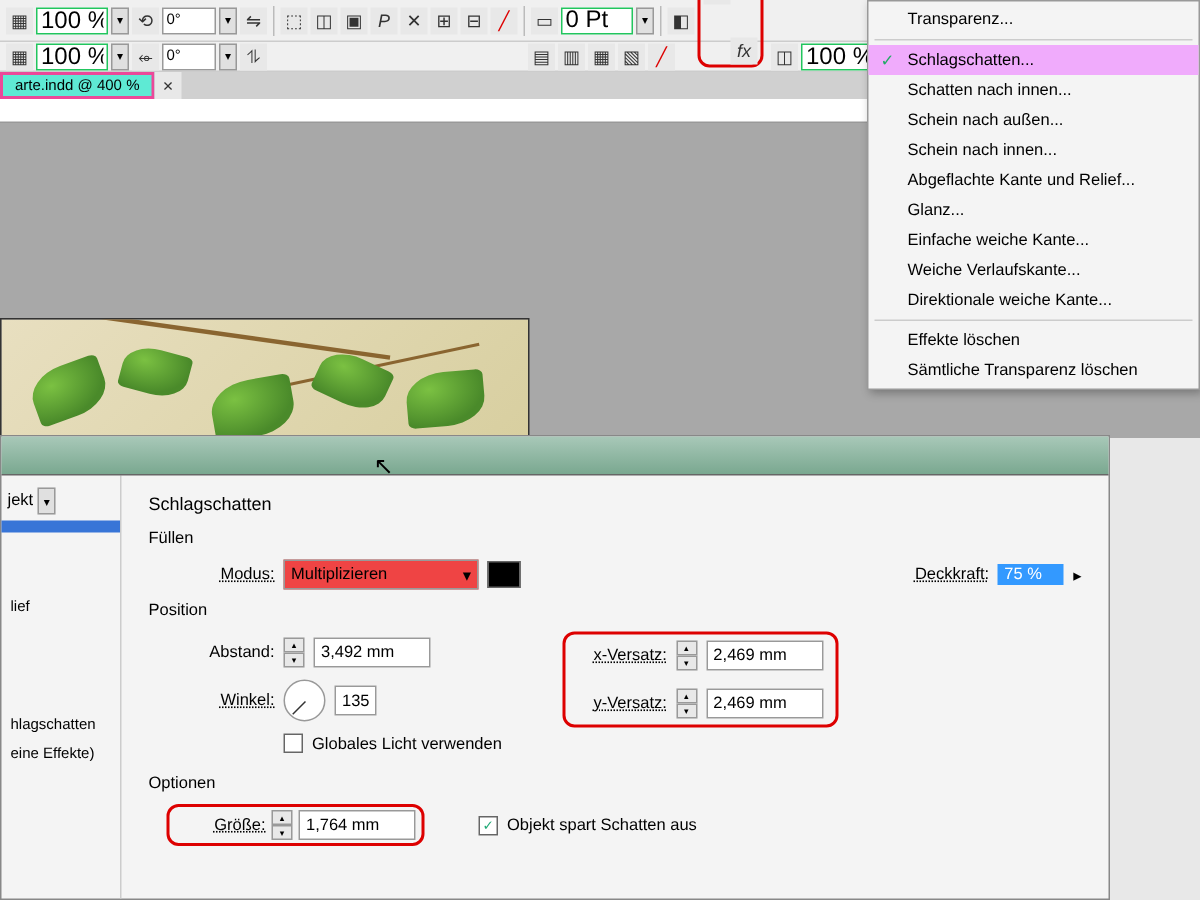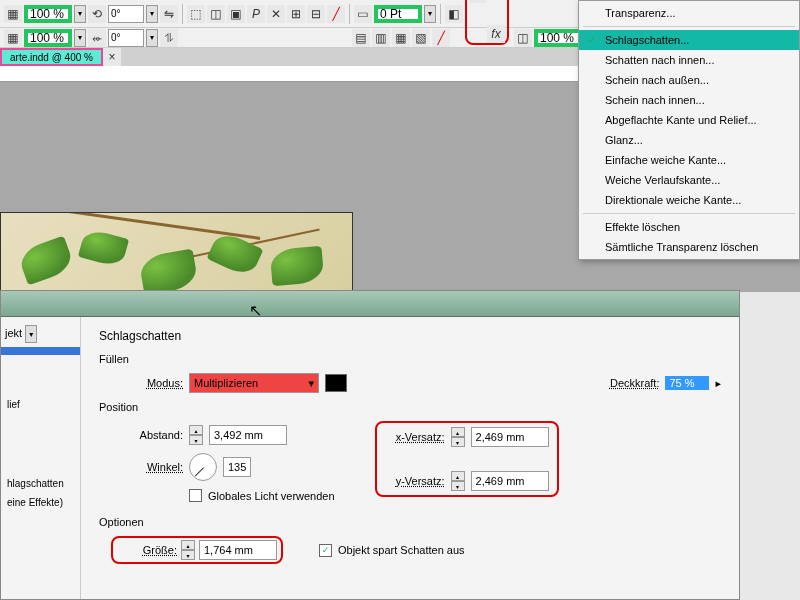--- a/index.html
+++ b/index.html
@@ -1,20 +1,20 @@
 <!DOCTYPE html>
 <html><head>
 <meta charset="utf-8">
 <style>
 * { box-sizing: border-box; margin: 0; padding: 0; font-family: "Segoe UI", Tahoma, sans-serif; font-size: 11px; }
 body { background: #e8e8e8; width: 800px; height: 600px; overflow: hidden; position: relative; }
 
 .toolbar { background: #f0f0f0; height: 28px; display: flex; align-items: center; padding: 0 4px; gap: 2px; border-bottom: 1px solid #ccc; }
 .toolbar-row2 { background: #f0f0f0; height: 20px; display: flex; align-items: center; padding: 0 4px; gap: 2px; border-bottom: 1px solid #ccc; }
-.tb-input { width: 48px; height: 18px; background: #fff; border: 4px solid #22c55e; padding: 0 2px; font-size: 12px; }
+.tb-input { width: 48px; height: 18px; background: #fff; border: 1px solid #22c55e; padding: 0 2px; font-size: 16px; }
 .tb-dropdown { width: 12px; height: 18px; background: #e0e0e0; border: 1px solid #999; display: flex; align-items: center; justify-content: center; font-size: 8px; }
 .tb-icon { width: 18px; height: 18px; display: inline-flex; align-items: center; justify-content: center; background: #e8e8e8; border: 1px solid transparent; font-size: 12px; color: #333; }
 .tb-sep { width: 1px; height: 20px; background: #bbb; margin: 0 2px; }
 .tb-deg { width: 36px; height: 18px; background: #fff; border: 1px solid #999; padding: 0 2px; font-size: 10px; }
 .fx-highlight { border: 2px solid #d00; border-radius: 8px; padding: 0 2px; display: flex; }
 
 .doc-tab { background: #5eead4; padding: 2px 8px; height: 18px; display: inline-flex; align-items: center; border: 2px solid #ec4899; font-size: 10px; }
 .ruler { background: #fff; height: 16px; position: relative; border-bottom: 1px solid #999; font-size: 8px; color: #555; }
 .ruler span { position: absolute; top: 17px; }
 .canvas-area { background: #a8a8a8; height: 210px; position: relative; }
@@ -44,21 +44,21 @@
 .red-box { border: 2px solid #d00; border-radius: 8px; padding: 2px 4px; display: inline-flex; align-items: center; gap: 4px; }
 .angle-widget { width: 28px; height: 28px; border: 1px solid #999; border-radius: 50%; position: relative; background: #fff; }
 .angle-line { position: absolute; width: 12px; height: 1px; background: #333; left: 14px; top: 14px; transform-origin: 0 0; transform: rotate(135deg); }
 .checkbox { width: 13px; height: 13px; border: 1px solid #666; background: #fff; display: inline-flex; align-items: center; justify-content: center; font-size: 9px; color: #2a7; }
 .pos-columns { display: flex; gap: 40px; }
 .cursor { position: absolute; font-size: 16px; color: #000; pointer-events: none; }
 
 .context-menu { position: absolute; right: 0; top: 0; width: 222px; background: #f4f4f4; border: 1px solid #999; box-shadow: 2px 2px 6px rgba(0,0,0,0.3); padding: 2px 0; z-index: 100; }
 .cm-item { padding: 4px 10px 4px 26px; font-size: 11px; cursor: default; position: relative; }
 .cm-item.checked::before { content: "✓"; position: absolute; left: 8px; color: #2a6; }
-.cm-item.hl { background: #14b8a6; }
+.cm-item.hl { background: #f0abfc; }
 .cm-sep { height: 1px; background: #ccc; margin: 3px 4px; }
 </style>
 </head>
 <body>
 
 <div class="toolbar">
   <span class="tb-icon">▦</span>
   <input class="tb-input" value="100 %" style="">
   <span class="tb-dropdown">▾</span>
   <span class="tb-icon">⟲</span>
@@ -202,21 +202,21 @@
               </div>
             <input class="dlg-input" style="width: 28px;" value="135°">
           </div>
           <div class="dlg-row">
             <span style="width:60px"></span>
             <span class="checkbox"></span>
             <span>Globales Licht verwenden</span>
           </div>
         </div>
         <div>
-          <div class="red-box" style="flex-direction:column;align-items:flex-start;gap:24px;padding:4px 8px;">
+          <div class="red-box" style="flex-direction:column;align-items:flex-start;gap:12px;padding:4px 8px;">
             <div style="display:flex;align-items:center;gap:6px;">
               <span class="dlg-label">x-Versatz:</span>
               <div class="dlg-spinner">
                   <div class="dlg-spin-btn">▴</div>
                   <div class="dlg-spin-btn">▾</div>
                 </div>
               <input class="dlg-input" value="2,469 mm" style="">
             </div>
             <div style="display:flex;align-items:center;gap:6px;">
               <span class="dlg-label">y-Versatz:</span>

